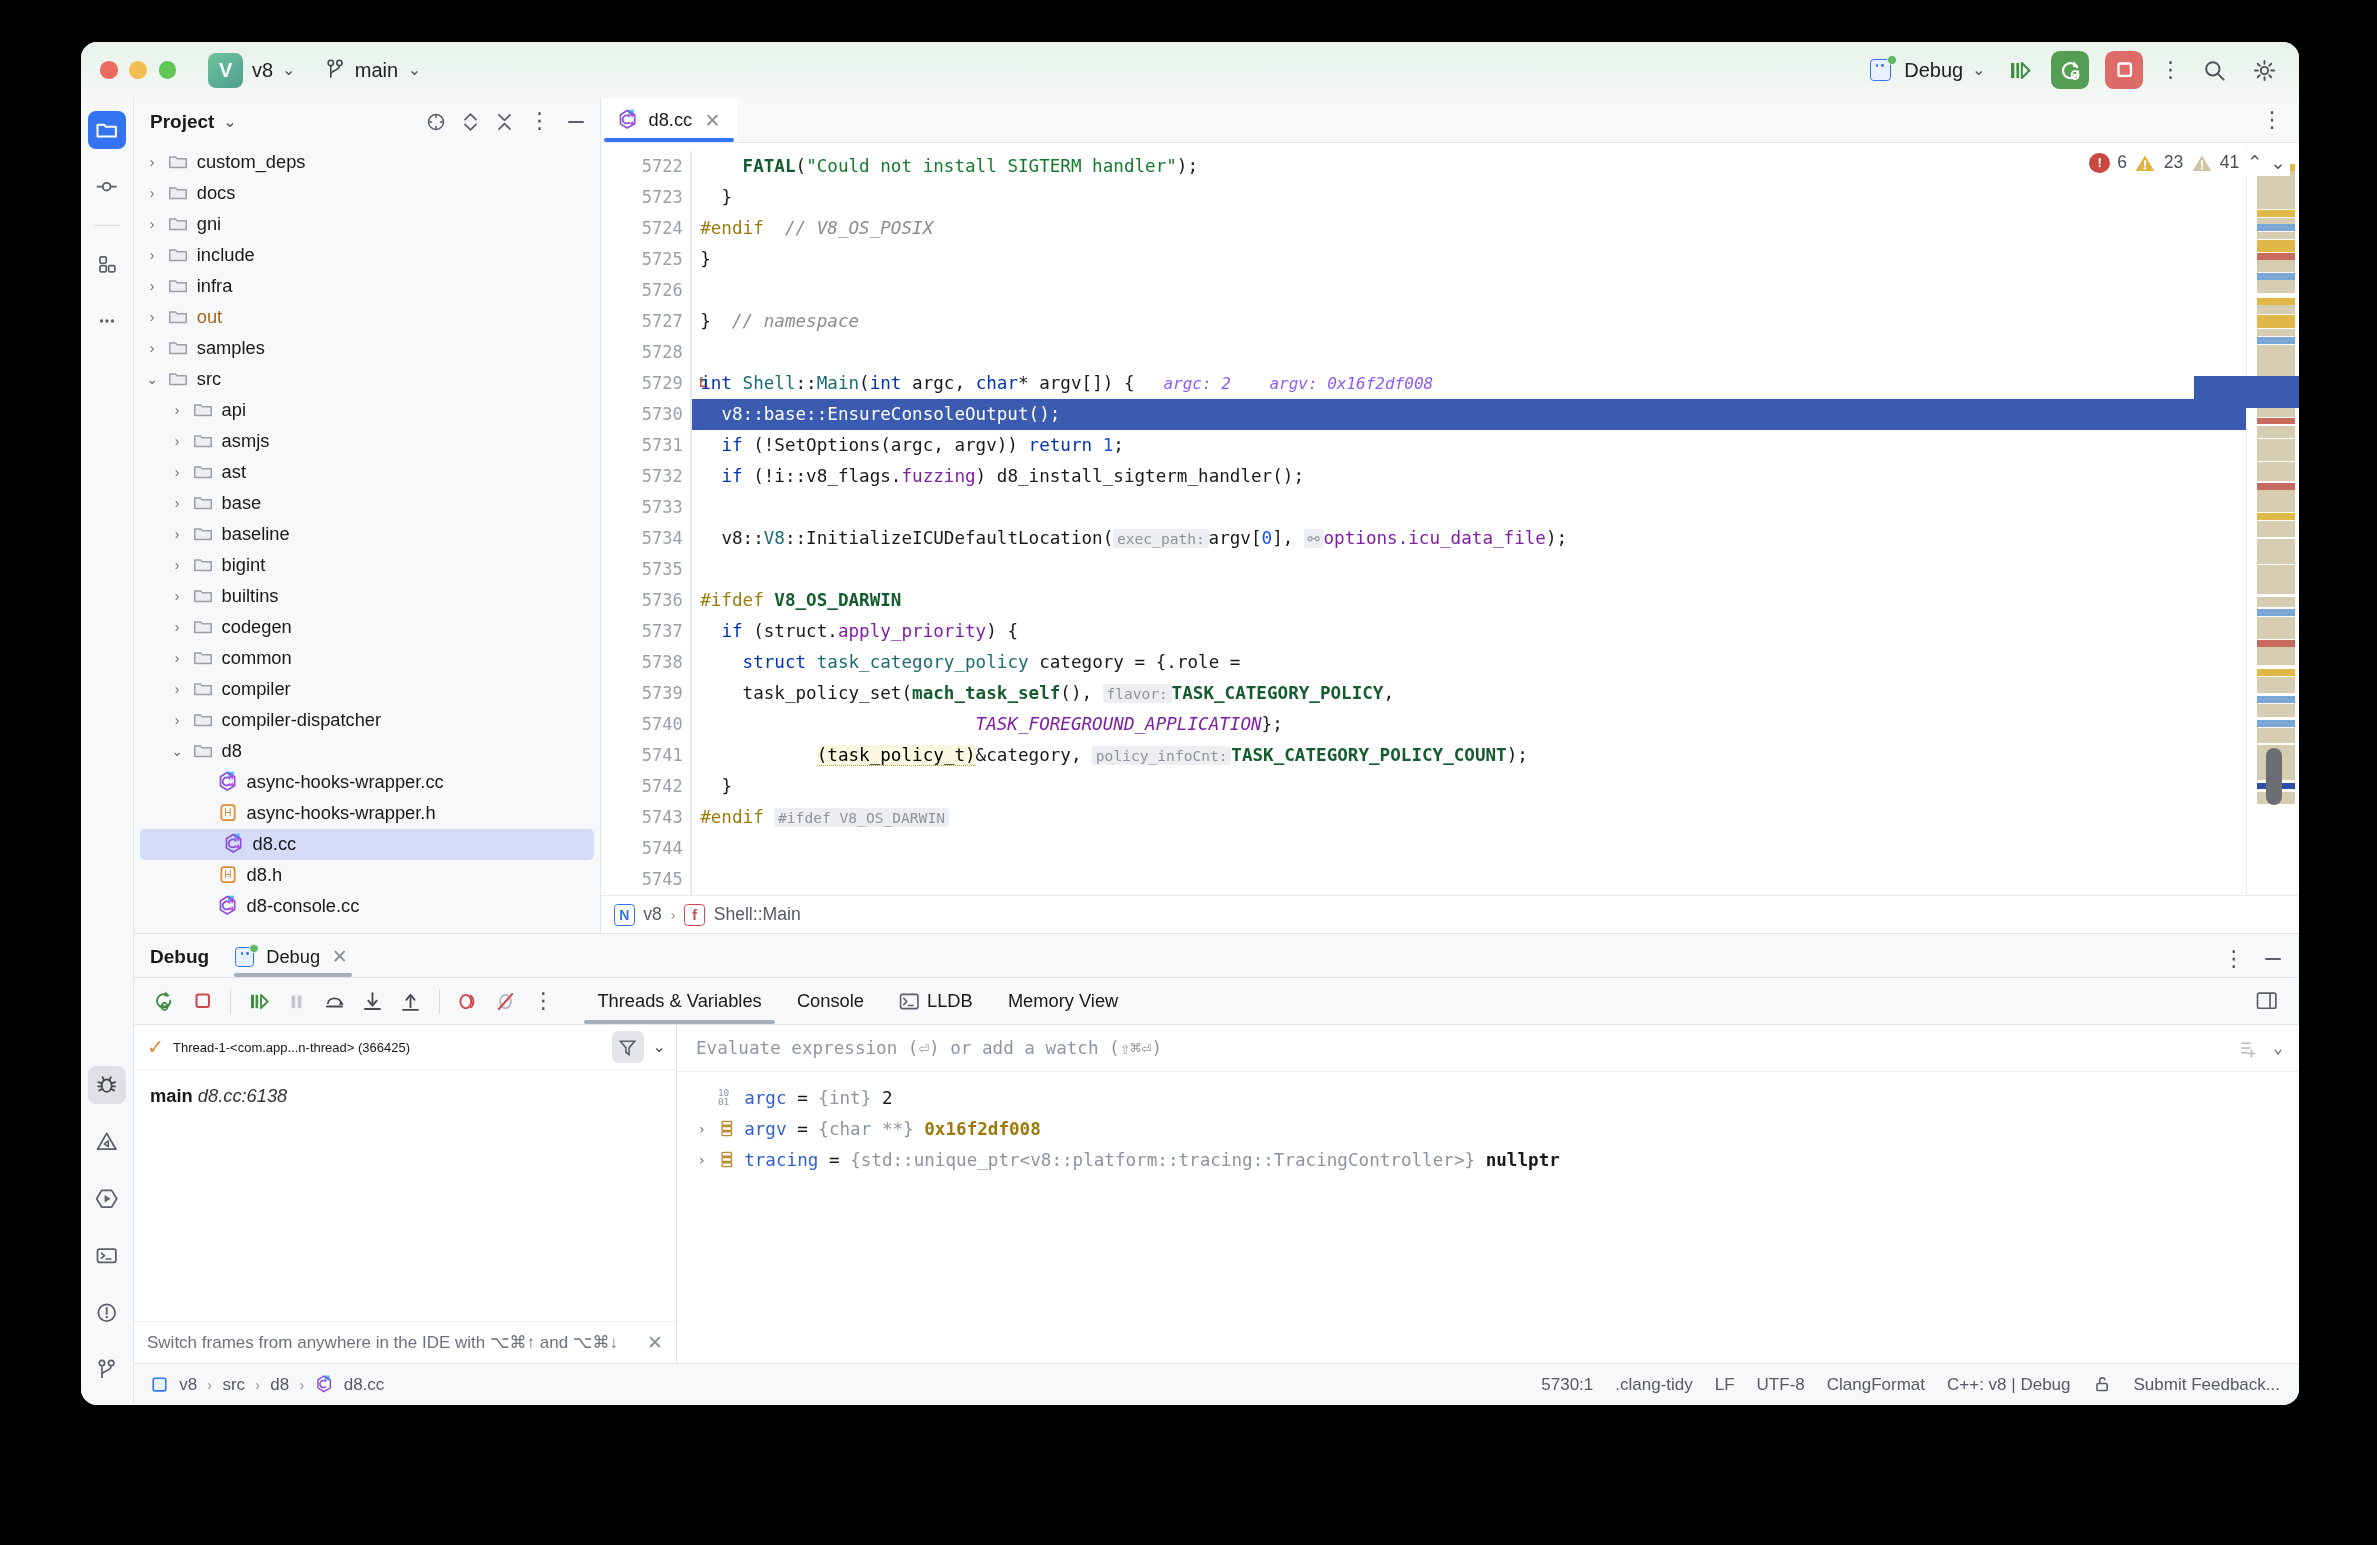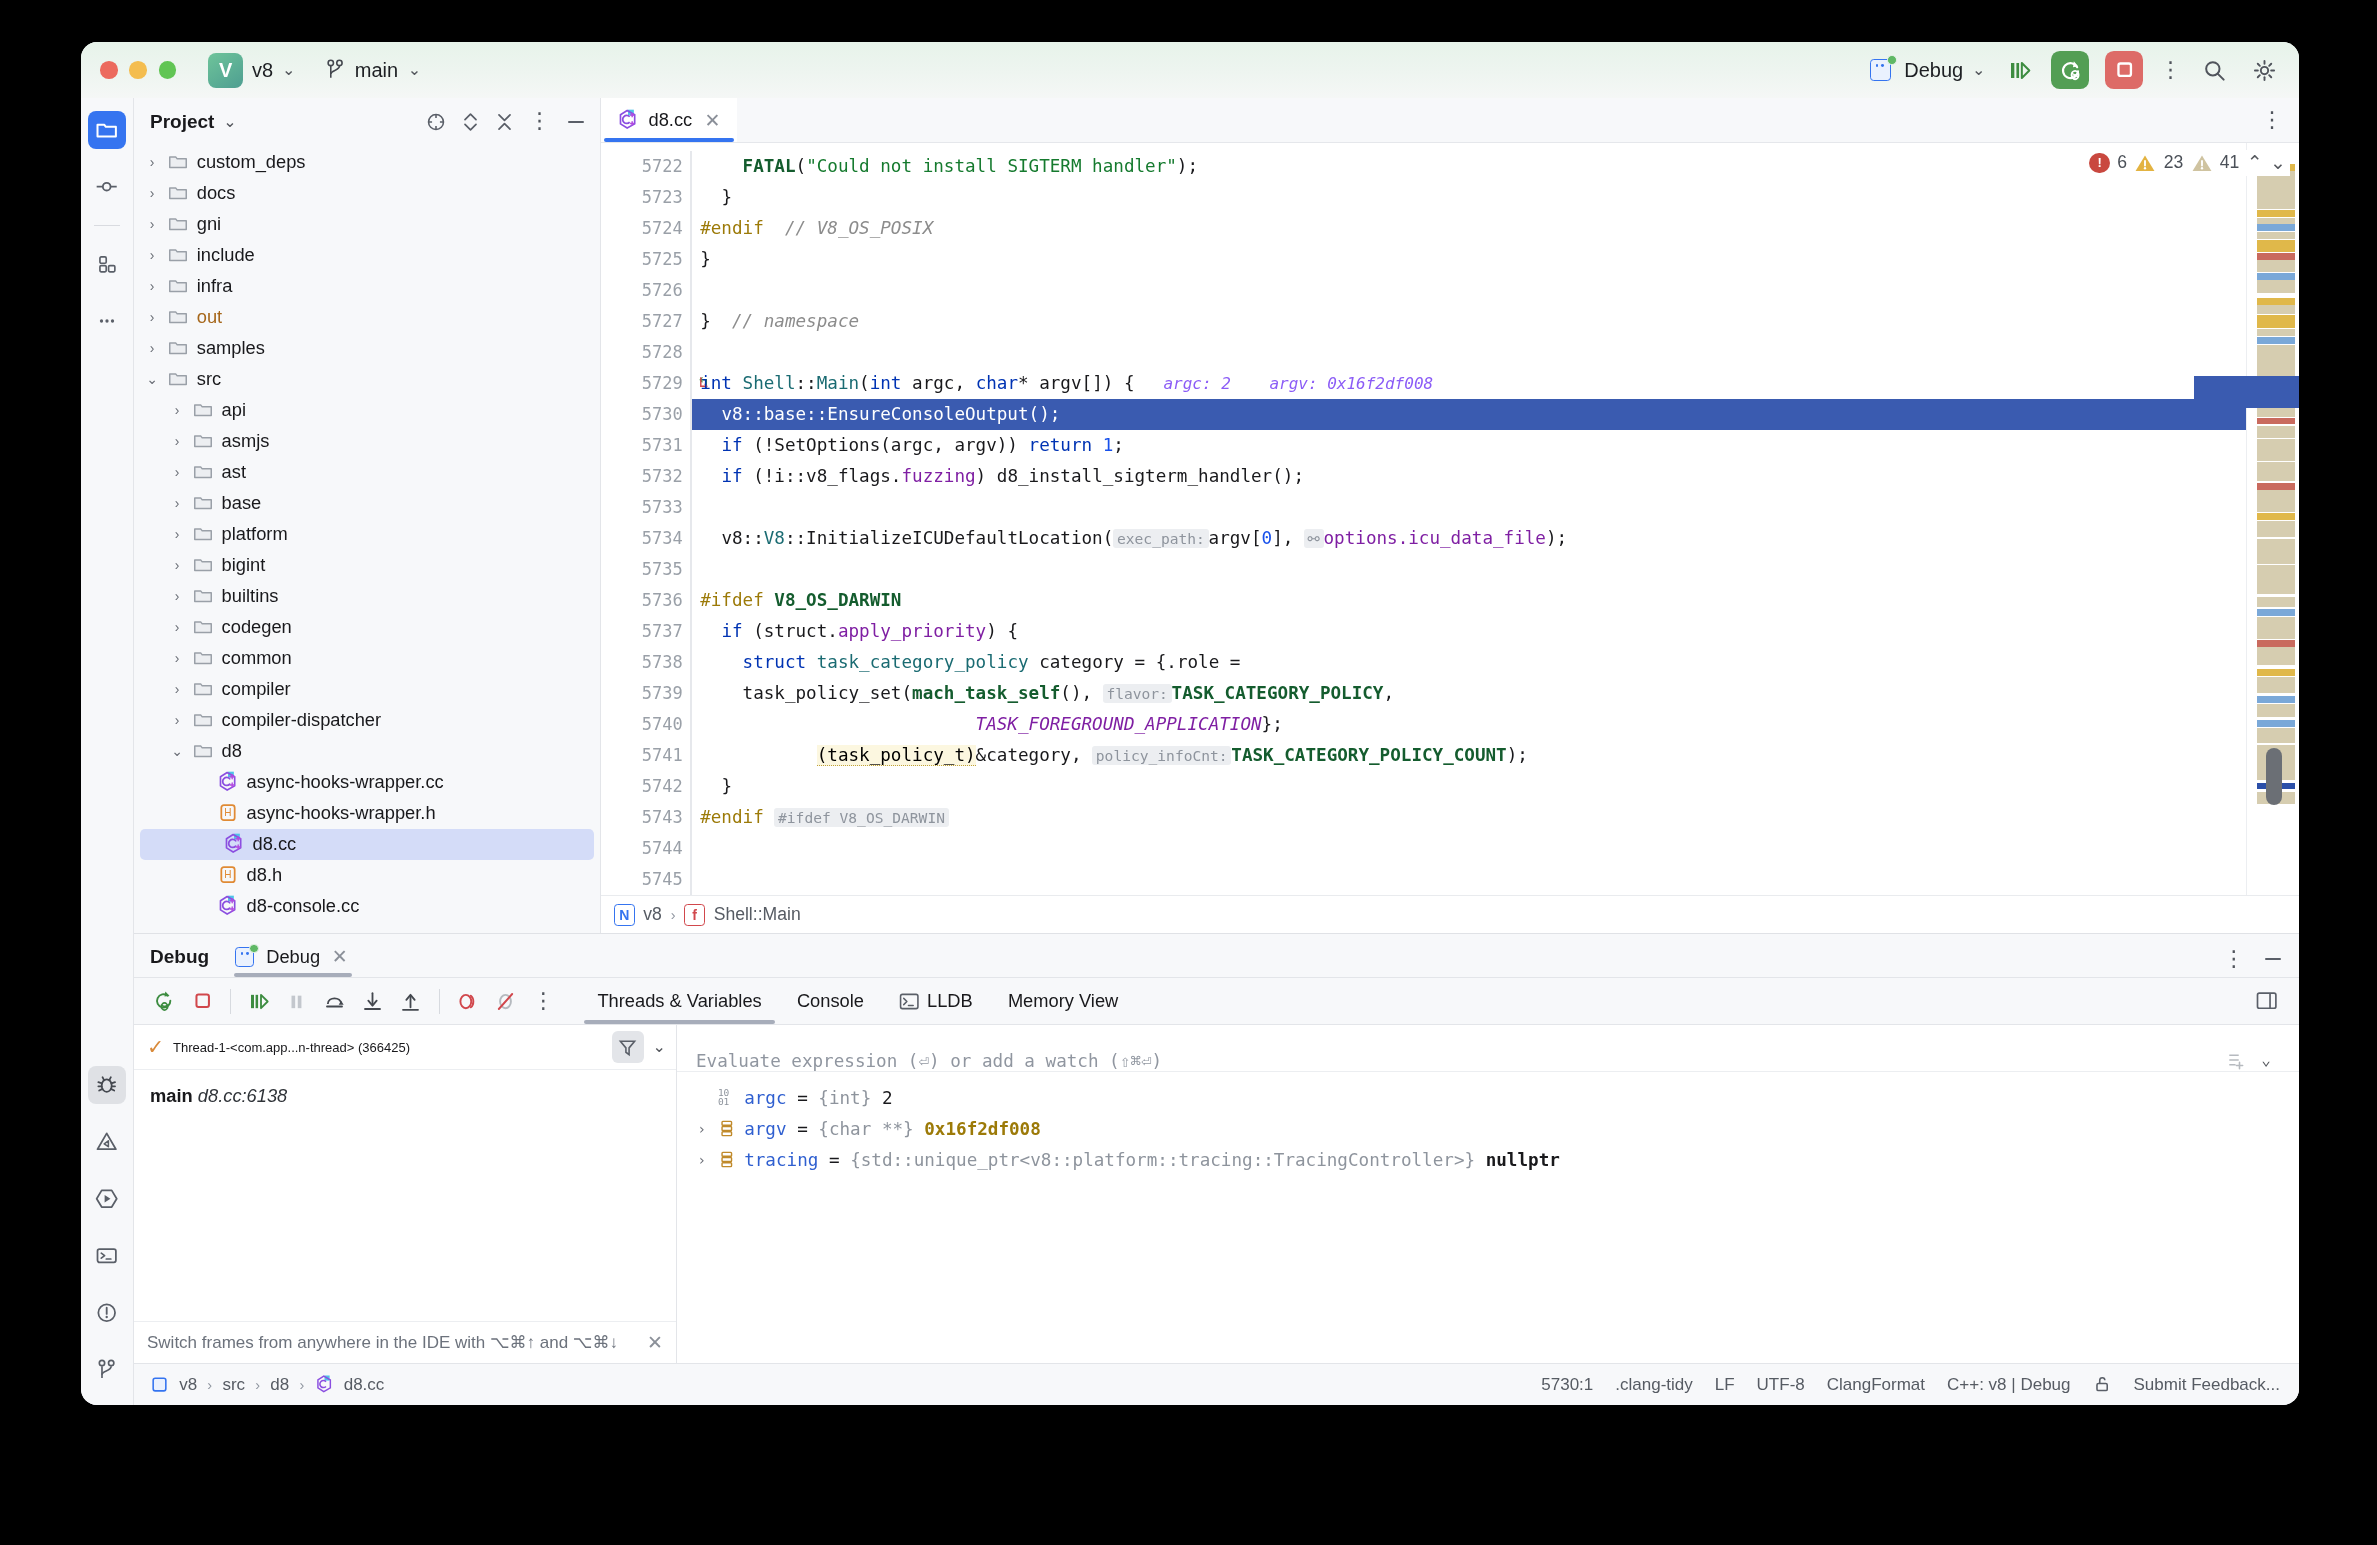--- a/index.html
+++ b/index.html
@@ -236,22 +236,22 @@
   .frame.sel { background: #dfe1e5; }
   .frame i { font-style: italic; color: #2f3338; }
   .hint {
     height: 42px; flex: 0 0 42px; display: flex; align-items: center;
     border-top: 0.7px solid #eceef1; padding: 0 13px; font-size: 17px; color: #6c727c;
     background: #fff;
   }
   .hint-x { margin-left: auto; font-size: 19px; color: #8b9099; }
   .vars { flex: 1; display: flex; flex-direction: column; min-width: 0; background: #fff; }
   .eval-row {
-    height: 47px; flex: 0 0 47px; display: flex; align-items: flex-end;
-    padding: 0 28px 0 19px; border-bottom: 0.7px solid #eceef1;
+    height: 47px; flex: 0 0 47px; display: flex; align-items: center;
+    padding: 0 16px 0 19px; border-bottom: 0.7px solid #eceef1;
     font-family: "DejaVu Sans Mono", monospace; font-size: 17.6px; color: #9096a0;
   }
   .eval-right { margin-left: auto; display: flex; align-items: center; gap: 16px; color: #9096a0; }
   .var-list { flex: 1; padding-top: 10.2px; font-family: "DejaVu Sans Mono", monospace; font-size: 17.6px; }
   .var {
     height: 31px; display: flex; align-items: center; gap: 7.3px;
     padding-left: 16px; white-space: nowrap;
   }
   .var-arrow { width: 17.6px; text-align: center; color: #6a6e76; font-size: 14px; flex: 0 0 17.6px; }
   .var-name { color: #2f5fd0; }
@@ -588,21 +588,21 @@
                 </span>
                 <span class="label">base</span>
               </div>
               <div class="node" style="padding-left: 35px;">
                 <span class="arrow">›</span>
                 <span style="display: flex; align-items: center;">
                   <svg width="22" height="22" viewBox="0 0 28 28">
                     <path d="M3.5 7.5 L11 7.5 L13 10 L24.5 10 L24.5 21 L3.5 21 Z" fill="#eceef1" stroke="#9aa0a8" stroke-width="1.9" stroke-linejoin="round" stroke-linecap="round"></path>
                   </svg>
                 </span>
-                <span class="label">platform</span>
+                <span class="label">baseline</span>
               </div>
               <div class="node" style="padding-left: 35px;">
                 <span class="arrow">›</span>
                 <span style="display: flex; align-items: center;">
                   <svg width="22" height="22" viewBox="0 0 28 28">
                     <path d="M3.5 7.5 L11 7.5 L13 10 L24.5 10 L24.5 21 L3.5 21 Z" fill="#eceef1" stroke="#9aa0a8" stroke-width="1.9" stroke-linejoin="round" stroke-linecap="round"></path>
                   </svg>
                 </span>
                 <span class="label">bigint</span>
               </div>

